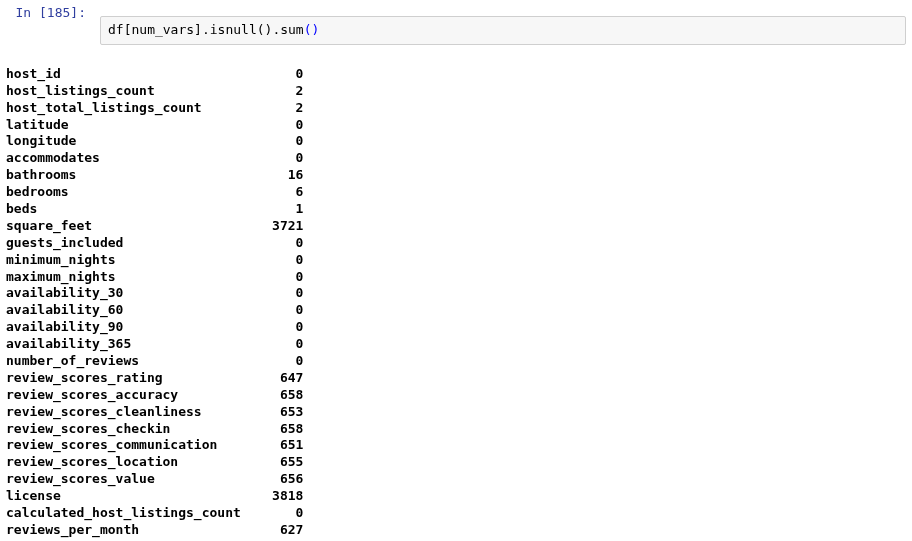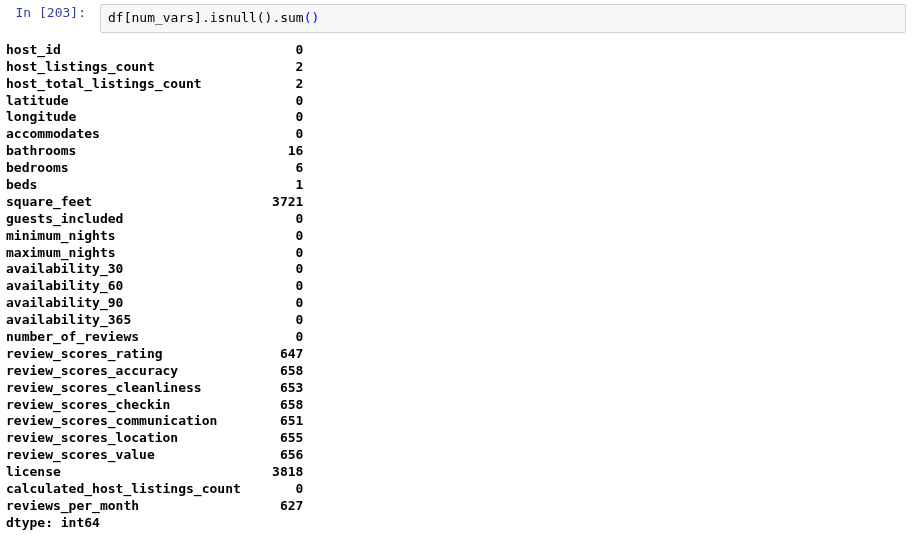--- a/index.html
+++ b/index.html
@@ -25,21 +25,21 @@
       white-space: nowrap;
     }
     .prompt-in {
       color: #303F9F;
     }
     .prompt-out {
       color: #D84315;
     }
     .input-area-wrap {
       flex: 1;
-      padding: 4px 6px;
+      padding: 16px 6px;
     }
     .input-area {
       border: 1px solid #cfcfcf;
       border-radius: 2px;
       background: #f7f7f7;
       padding: 5px 7px;
       font-family: Menlo, Monaco, Consolas, "DejaVu Sans Mono", monospace;
       font-size: 13px;
       line-height: 1.3;
     }
@@ -57,21 +57,21 @@
     .cm-var { color: #000; }
     .cm-bracket { color: #000; }
     .cm-prop { color: #000; }
     .cm-func { color: #000; }
     .cm-paren-call { color: #00f; }
   </style>
 </head>
 <body>
 
 <div class="cell">
-  <div class="prompt prompt-in">In [203]:</div>
+  <div class="prompt prompt-in">In [185]:</div>
   <div class="input-area-wrap">
     <div class="input-area">
       <span class="cm-code" id="code-line"><span class="cm-var">df</span><span class="cm-bracket">[</span><span class="cm-var">num_vars</span><span class="cm-bracket">]</span><span class="cm-prop">.</span><span class="cm-func">isnull</span><span class="cm-bracket">()</span><span class="cm-prop">.</span><span class="cm-func">sum</span><span class="cm-paren-call">()</span></span>
     </div>
   </div>
 </div>
 
 <div class="cell">
   <div class="output-area" id="output-area">host_id                              0
 host_listings_count                  2

